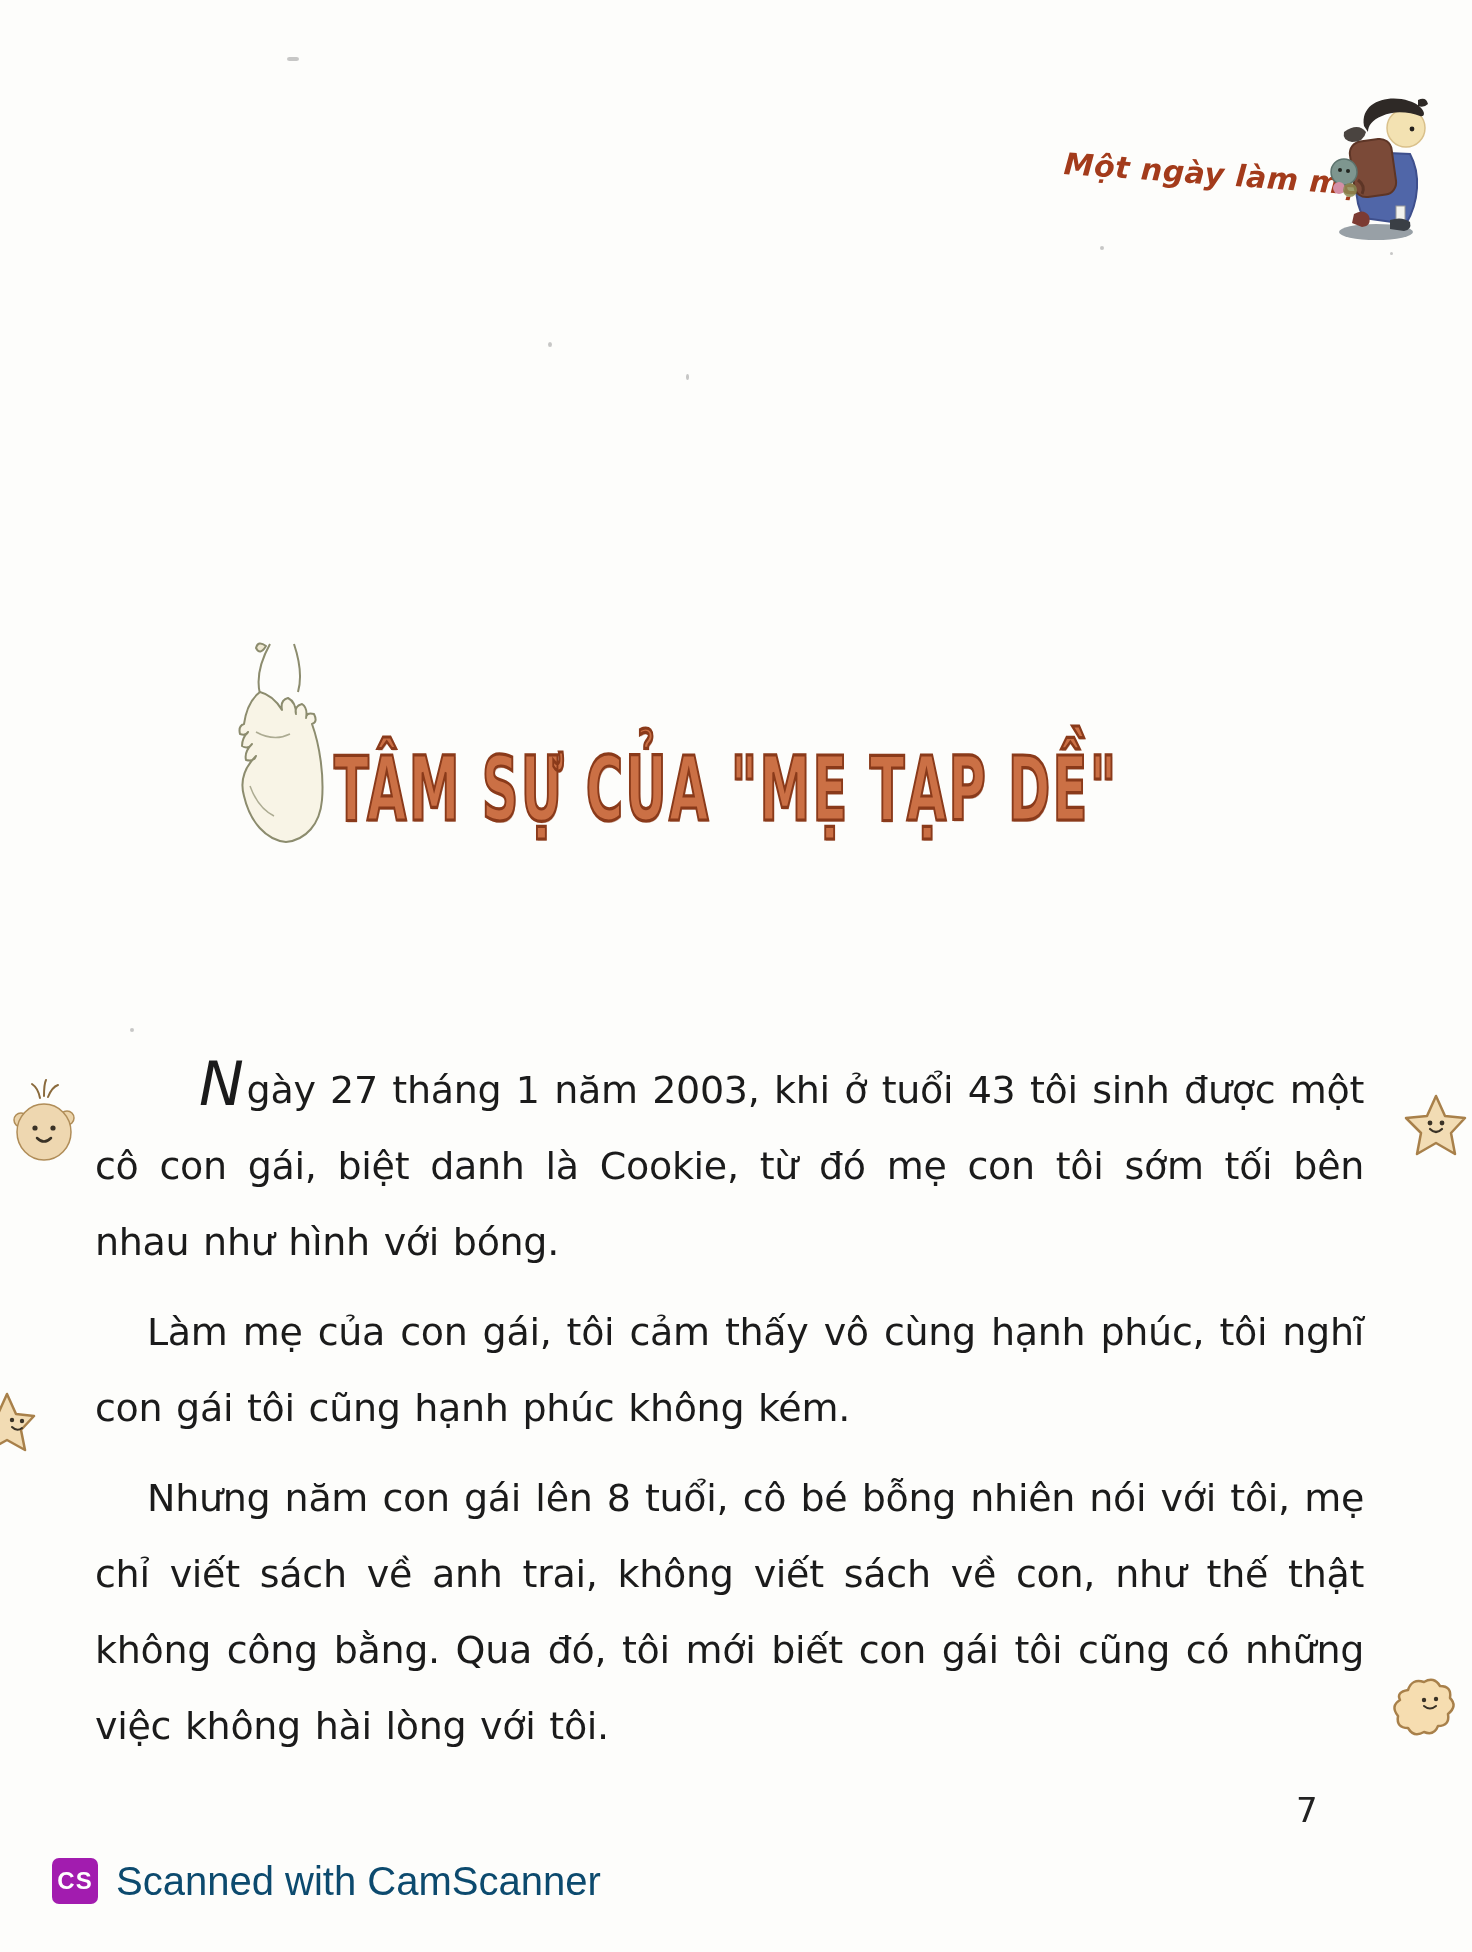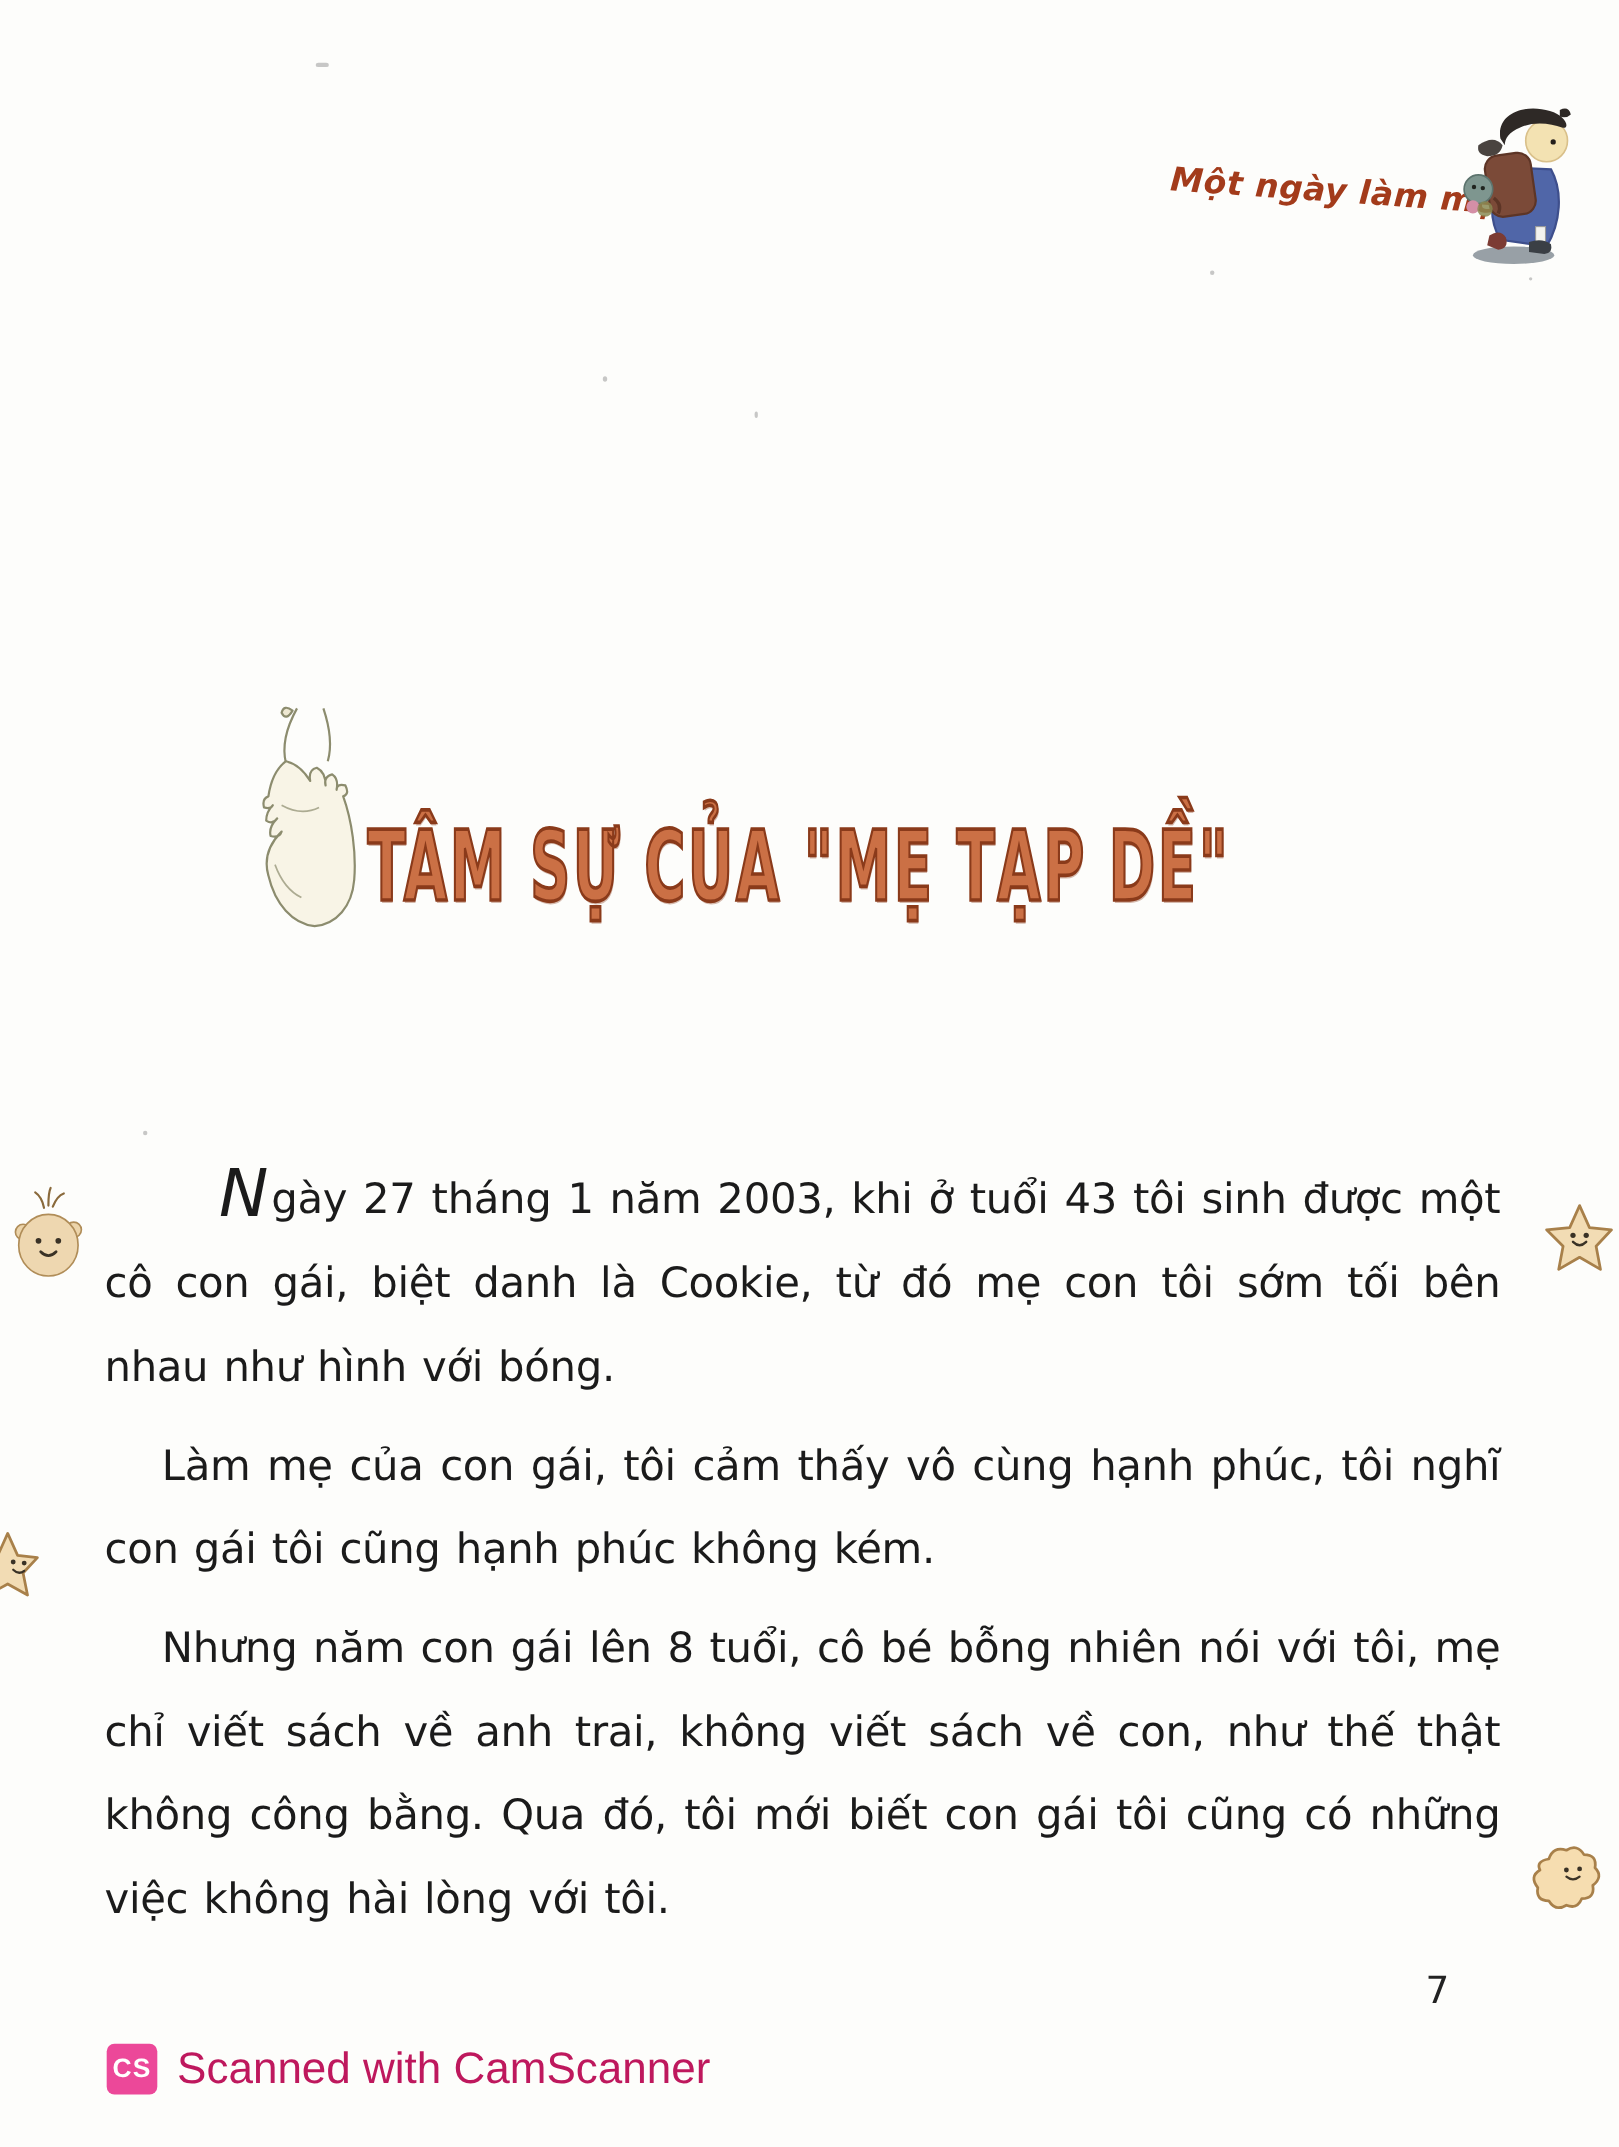--- a/index.html
+++ b/index.html
@@ -49,28 +49,27 @@
   
   .page-number{
     position:absolute;left:1296px;top:1790px;
     font-size:34px;color:#222;
   }
   .footer{
     position:absolute;left:52px;top:1858px;
     display:flex;align-items:center;gap:18px;
   }
   .cs-logo{
-    width:46px;height:46px;border-radius:7px;background:#ec4899;
+    width:46px;height:46px;border-radius:7px;background:#a21caf;
     display:flex;align-items:center;justify-content:center;
     color:#fff;font-weight:bold;font-size:24px;letter-spacing:1px;
     font-family:"Liberation Sans", sans-serif;
-    margin-left:45px;
   }
   .footer-label{
-    font-size:40px;color:#be185d;
+    font-size:40px;color:#0c4a6e;
     font-family:"Liberation Sans", sans-serif;
   }
 </style>
 </head>
 <body>
 
 <div class="page">
 
   <div class="speck" style="left:287px;top:57px;width:12px;height:4px;border-radius:40%/100%;"></div>
   <div class="speck" style="left:1100px;top:246px;width:4px;height:4px;"></div>

